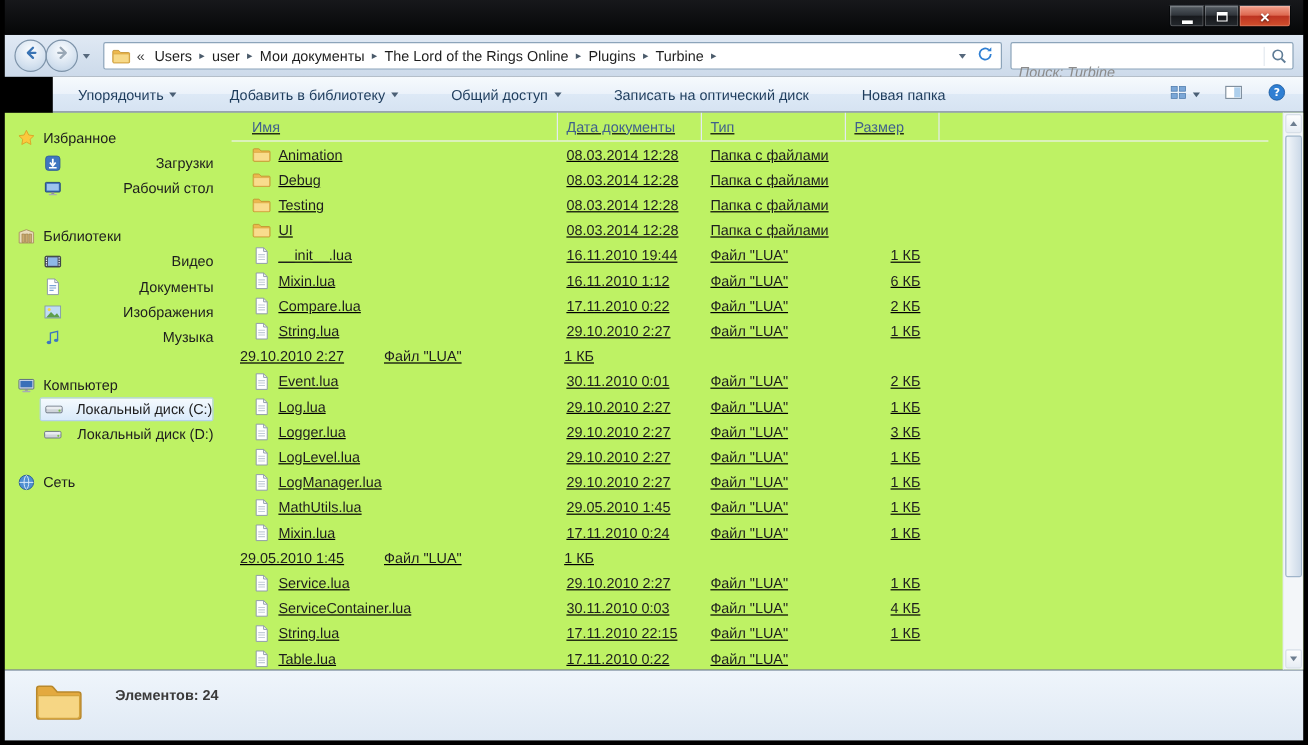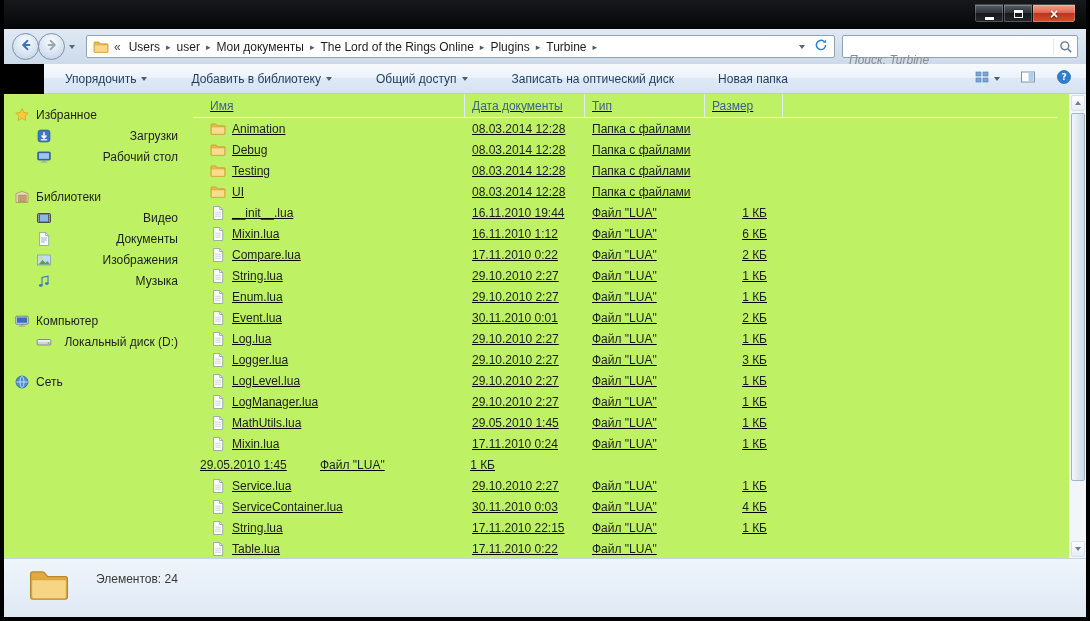--- a/index.html
+++ b/index.html
@@ -103,21 +103,21 @@
   .tri-up-s { width:0; height:0; border-left:3.5px solid transparent; border-right:3.5px solid transparent; border-bottom:4px solid #6e7e90; }
   .tri-dn-s { width:0; height:0; border-left:3.5px solid transparent; border-right:3.5px solid transparent; border-top:4px solid #6e7e90; }
   .sb-track { flex:1; position:relative; }
   .sb-thumb { position:absolute; left:1px; right:1px; top:1px; height:86%;
               background:linear-gradient(90deg,#f3f7fb,#ccd9e8); border:1px solid #a0b5ca; border-radius:2px; }
 
   
   .statusbar { height:59px; flex:none; background:linear-gradient(#eff5fb,#dfe9f4);
                border-top:1px solid #c3d3e3; display:flex; align-items:center; padding-left:22px; }
   .status-icon { width:46px; height:42px; flex:none; margin-top:-6px; }
-  .status-text { font-size:12px; color:#3a3a3a; margin-left:24px; align-self:flex-start; margin-top:13px; }
+  .status-text { font-size:12px; color:#3a3a3a; margin-left:24px; align-self:flex-start; margin-top:13px;font-weight:bold; }
 </style>
 </head>
 <body>
 
 <div class="screen">
   <div class="window">
 
     <div class="titlebar">
       <div class="caption-buttons">
         <div class="cap-btn min">
@@ -351,20 +351,30 @@
             <span class="s-icon">
               <svg width="16" height="16" viewBox="0 0 16 16">
                 <rect x="1.8" y="3.2" width="12.4" height="8" rx="0.8" fill="#d6dee8" stroke="#5a6c80" stroke-width="0.8"></rect>
                 <rect x="3" y="4.4" width="10" height="5.4" fill="#3a6fb8"></rect>
                 <rect x="6.8" y="11.2" width="2.4" height="1.4" fill="#8b8f96"></rect>
                 <rect x="4.6" y="12.6" width="6.8" height="1.2" rx="0.5" fill="#a8adb5"></rect>
               </svg>
             </span>
             <span class="s-label">Компьютер</span>
           </div>
+          <div class="side-item child selected">
+            <span class="s-icon">
+              <svg width="16" height="16" viewBox="0 0 16 16">
+                <rect x="1.2" y="5.5" width="13.6" height="5.5" rx="1" fill="#cfd4da" stroke="#6e7784" stroke-width="0.8"></rect>
+                <rect x="1.7" y="6" width="12.6" height="2" rx="0.8" fill="#e9edf1"></rect>
+                <circle cx="12.6" cy="9.2" r="0.9" fill="#79c143"></circle>
+              </svg>
+            </span>
+            <span class="s-label">Локальный диск (C:)</span>
+          </div>
           <div class="side-item child">
             <span class="s-icon">
               <svg width="16" height="16" viewBox="0 0 16 16">
                 <rect x="1.2" y="5.5" width="13.6" height="5.5" rx="1" fill="#cfd4da" stroke="#6e7784" stroke-width="0.8"></rect>
                 <rect x="1.7" y="6" width="12.6" height="2" rx="0.8" fill="#e9edf1"></rect>
                 <circle cx="12.6" cy="9.2" r="0.9" fill="#79c143"></circle>
               </svg>
             </span>
             <span class="s-label">Локальный диск (D:)</span>
           </div>
@@ -514,32 +524,20 @@
                     </g>
                   </svg>
                 </span>
                 <span>String.lua</span>
               </div>
               <div class="cell date">29.10.2010 2:27</div>
               <div class="cell type">Файл "LUA"</div>
               <div class="cell size">1 КБ</div>
             </div>
             <div class="frow">
-              <div class="cell name">
-                <span class="f-icon">
-                  <svg width="16" height="16" viewBox="0 0 16 16">
-                    <path d="M3.5 1.5h6.2l3 3v10H3.5z" fill="#ffffff" stroke="#8d9aa8" stroke-width="0.8"></path>
-                    <path d="M9.7 1.5v3h3" fill="none" stroke="#8d9aa8" stroke-width="0.8"></path>
-                    <g stroke="#c3cdd8" stroke-width="0.9">
-                      <path d="M5.2 7.2h5.6M5.2 9.2h5.6M5.2 11.2h5.6"></path>
-                    </g>
-                  </svg>
-                </span>
-                <span>Enum.lua</span>
-              </div>
               <div class="cell date">29.10.2010 2:27</div>
               <div class="cell type">Файл "LUA"</div>
               <div class="cell size">1 КБ</div>
             </div>
             <div class="frow">
               <div class="cell name">
                 <span class="f-icon">
                   <svg width="16" height="16" viewBox="0 0 16 16">
                     <path d="M3.5 1.5h6.2l3 3v10H3.5z" fill="#ffffff" stroke="#8d9aa8" stroke-width="0.8"></path>
                     <path d="M9.7 1.5v3h3" fill="none" stroke="#8d9aa8" stroke-width="0.8"></path>

